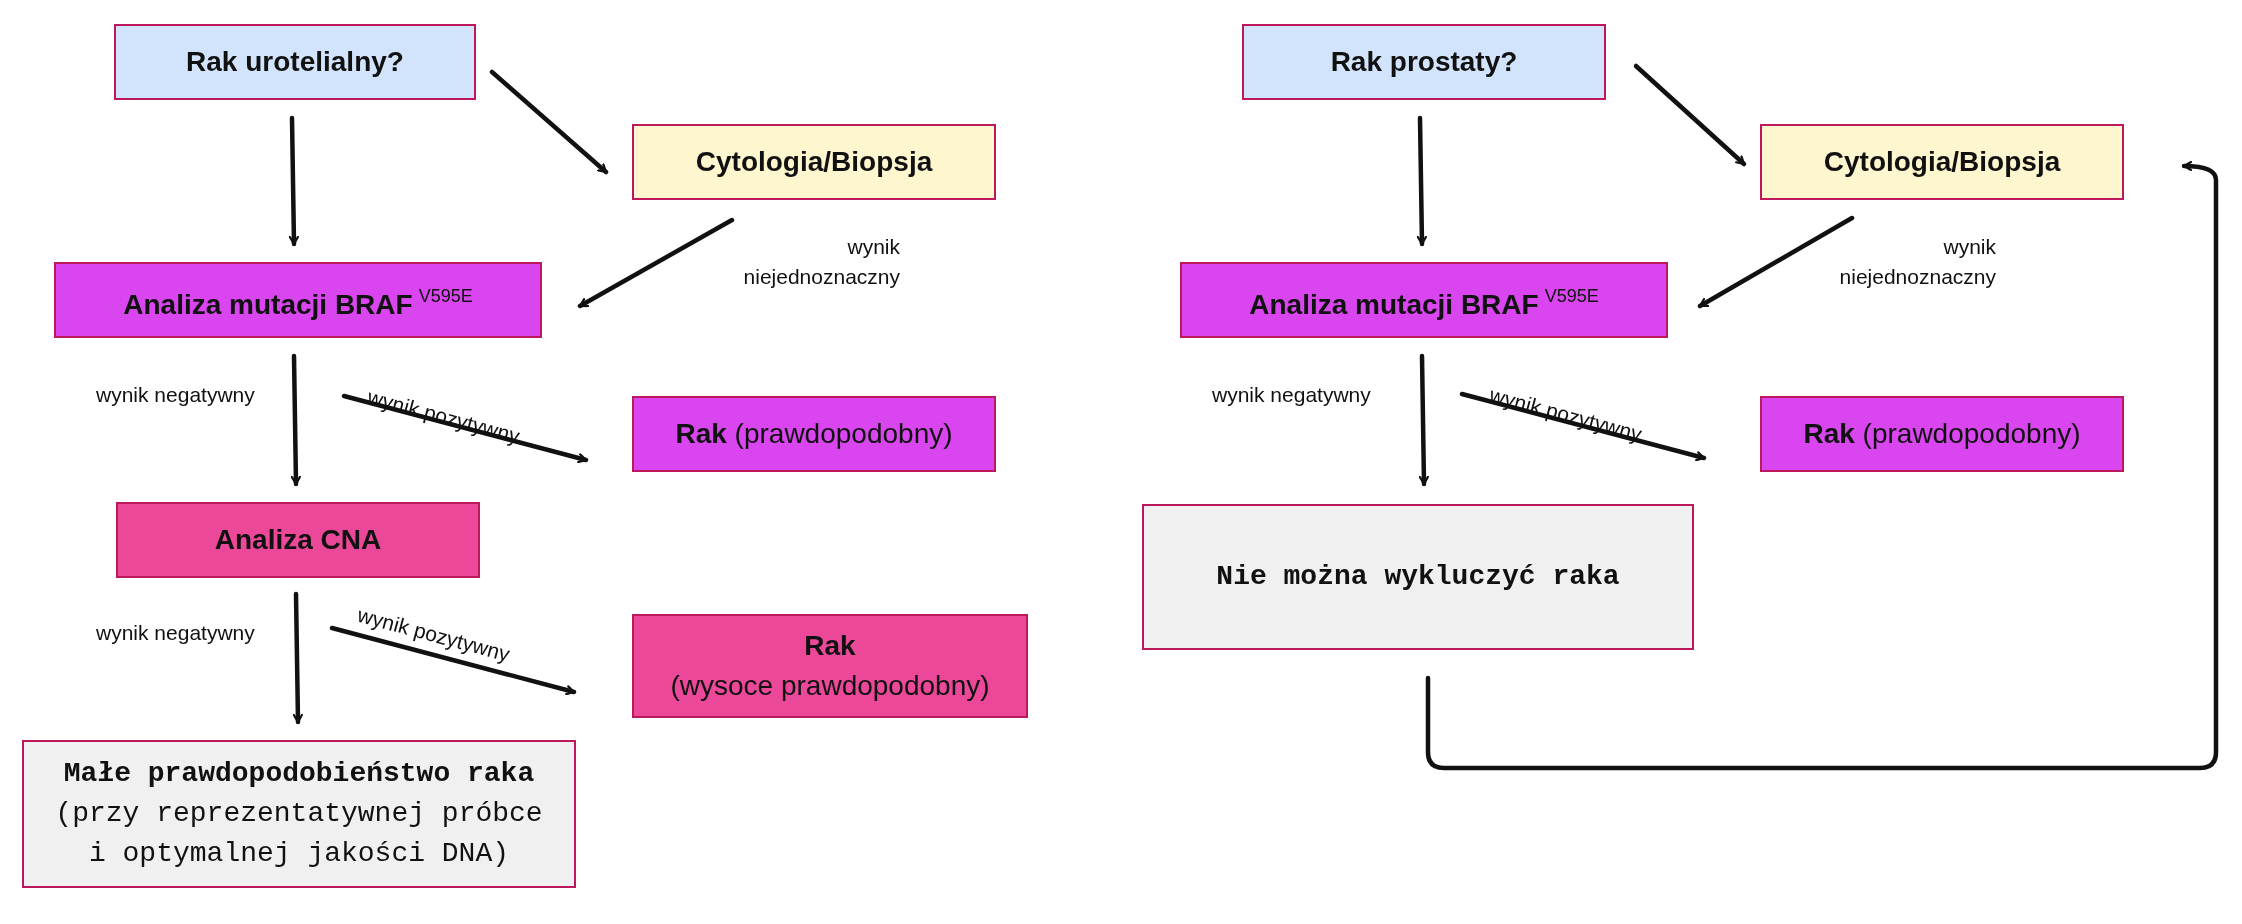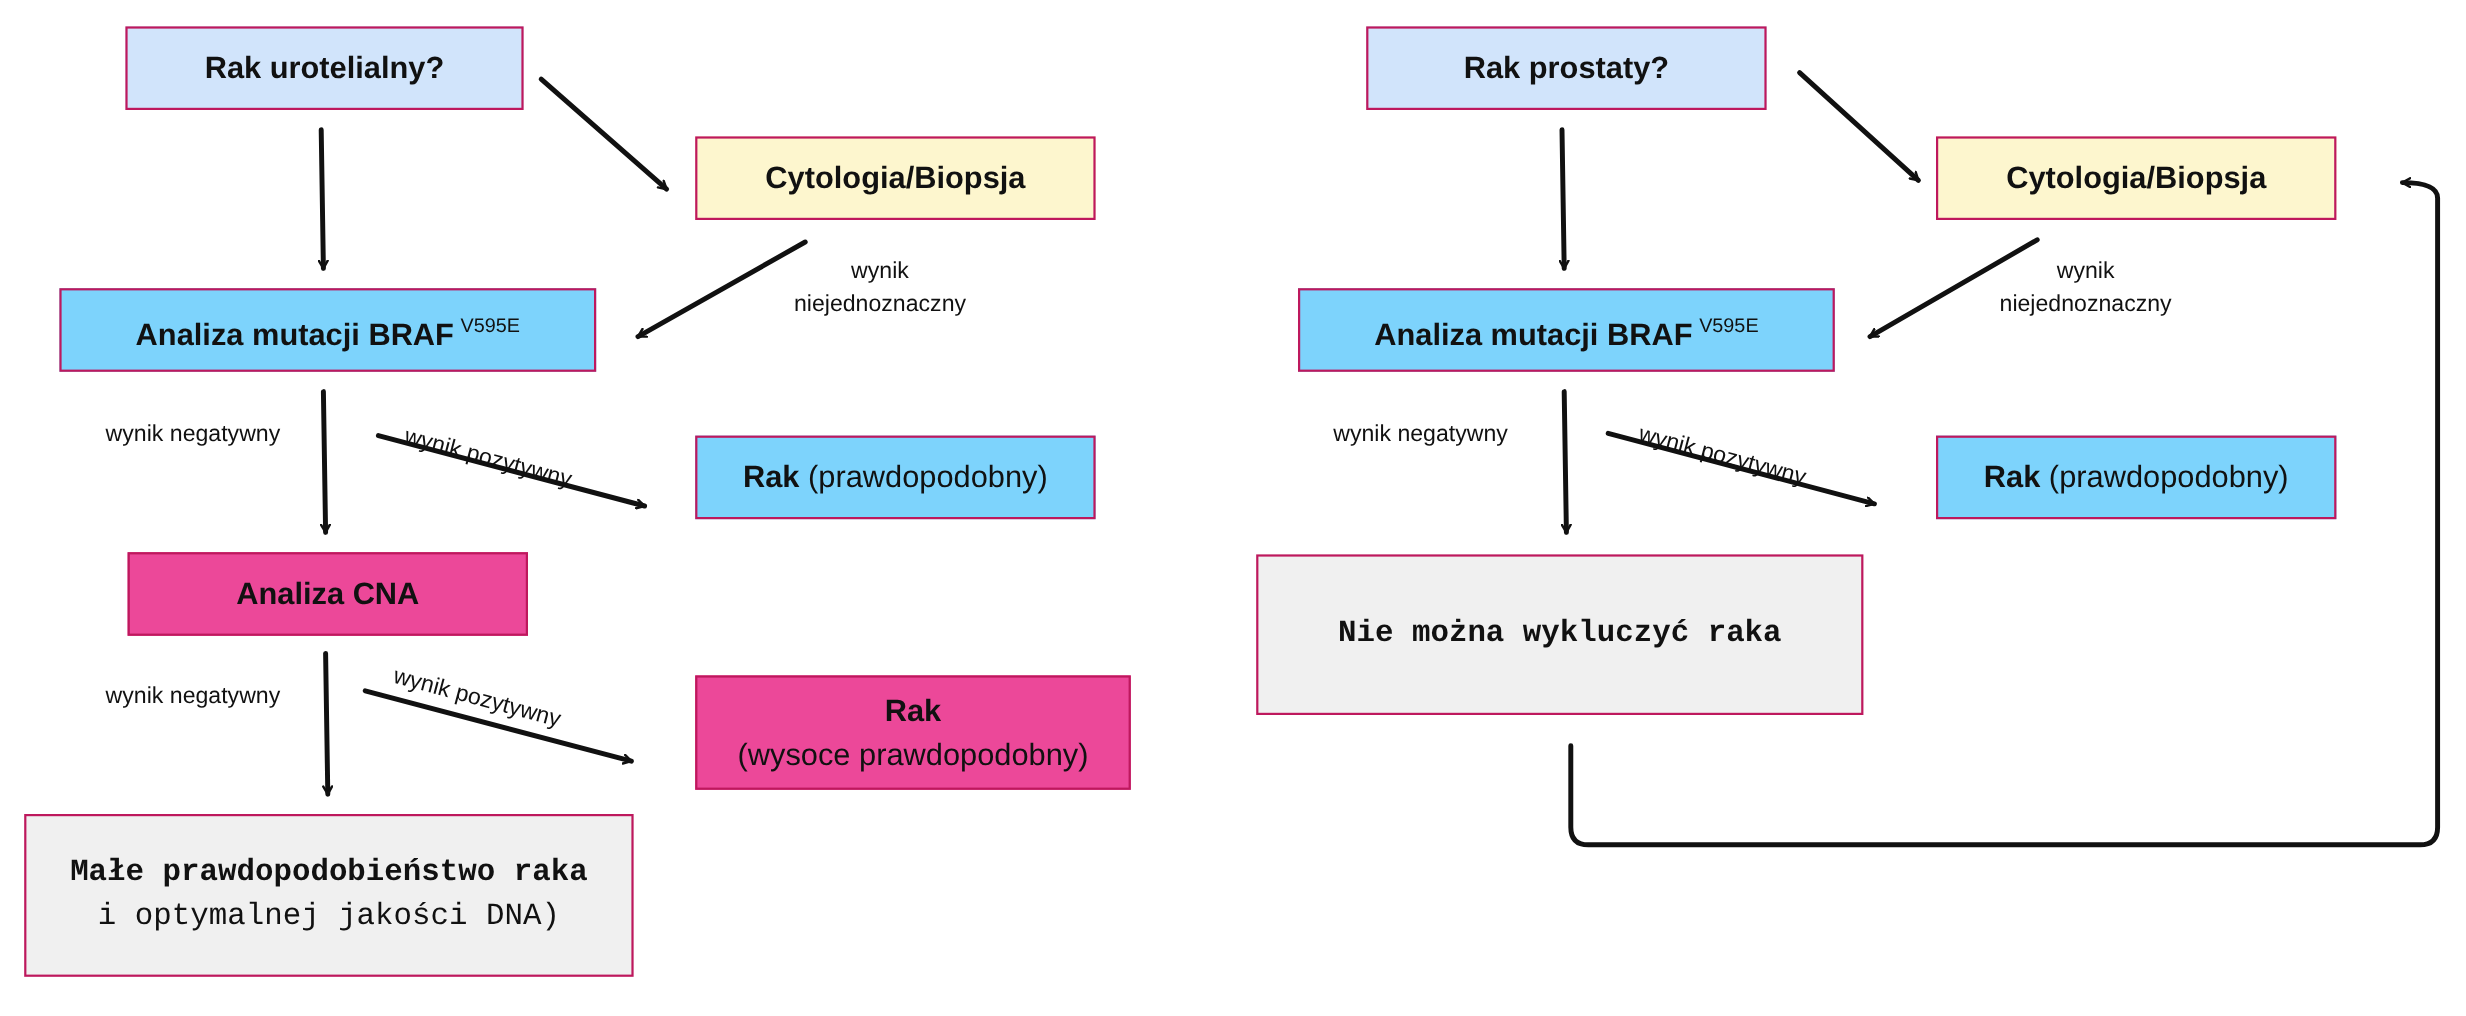--- a/index.html
+++ b/index.html
@@ -3,28 +3,28 @@
 <meta charset="utf-8">
 <style>
   html, body { margin: 0; padding: 0; background: #ffffff; }
   body { width: 2242px; height: 924px; position: relative; overflow: hidden;
          font-family: "Liberation Sans", "DejaVu Sans", sans-serif; color: #111; }
   .box { position: absolute; box-sizing: border-box; border: 2px solid #be185d;
          display: flex; flex-direction: column; align-items: center; justify-content: center;
          text-align: center; }
   .blue { background: #d1e4fb; }
   .yellow { background: #fdf6ce; }
-  .pink { background: #7dd3fc; }
+  .pink { background: #d946ef; }
   .peach { background: #ec4899; }
   .gray { background: #f0f0f0; font-family: Liberation Mono, monospace; }
   .b { font-weight: bold; font-size: 28px; line-height: 40px; }
   .n { font-weight: normal; font-size: 28px; line-height: 40px; }
   sup.s { font-size: 18px; font-weight: normal; vertical-align: 12px; margin-left: 6px; }
   .lbl { position: absolute; font-size: 21px; color: #111; white-space: nowrap; line-height: 30px; }
-  .ctr { text-align: center; }
+  .ctr { text-align: right; }
   svg.arrows { position: absolute; left: 0; top: 0; }
 </style>
 </head>
 <body>
 
 <svg class="arrows" width="2242" height="924">
   <defs>
     <marker id="ah" markerWidth="10" markerHeight="10" refX="8" refY="5" orient="auto" markerUnits="userSpaceOnUse" viewBox="0 0 10 10">
       <path d="M1,1 L8,5 L1,9" fill="none" stroke="#111" stroke-width="2.2" stroke-linecap="round" stroke-linejoin="round"></path>
     </marker>
@@ -68,20 +68,21 @@
   <span class="b">Analiza CNA</span>
 </div>
 
 <div class="box peach" style="left:632px;top:614px;width:396px;height:104px;">
   <span class="b">Rak</span>
   <span class="n">(wysoce prawdopodobny)</span>
 </div>
 
 <div class="box gray" style="left:22px;top:740px;width:554px;height:148px;">
   <span class="b">Małe prawdopodobieństwo raka</span>
+  <span class="n">(przy reprezentatywnej próbce</span>
   <span class="n">i optymalnej jakości DNA)</span>
 </div>
 
 <div class="lbl ctr" style="left:700px;top:232px;width:200px;">
   <div>wynik</div>
   <div>niejednoznaczny</div>
 </div>
 <div class="lbl" style="left:96px;top:380px;">wynik negatywny</div>
 <div class="lbl" style="left:372px;top:382px;transform:rotate(15deg);transform-origin:left top;">wynik pozytywny</div>
 <div class="lbl" style="left:96px;top:618px;">wynik negatywny</div>

